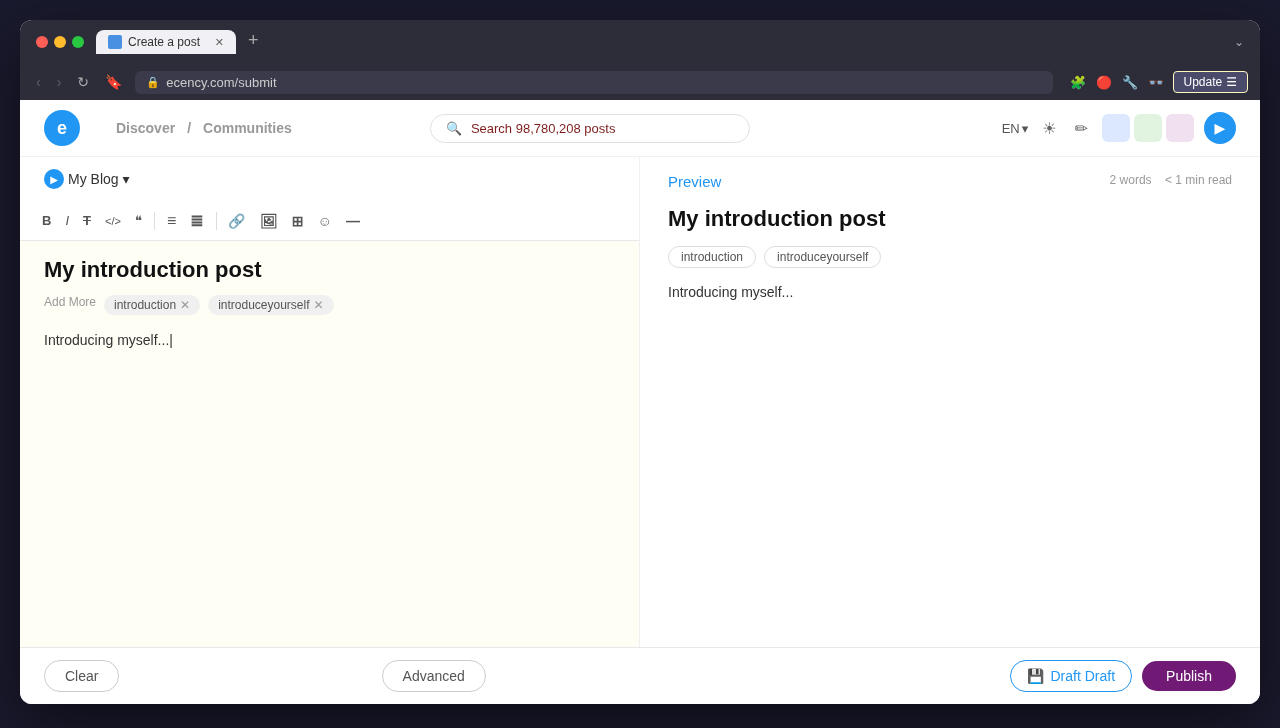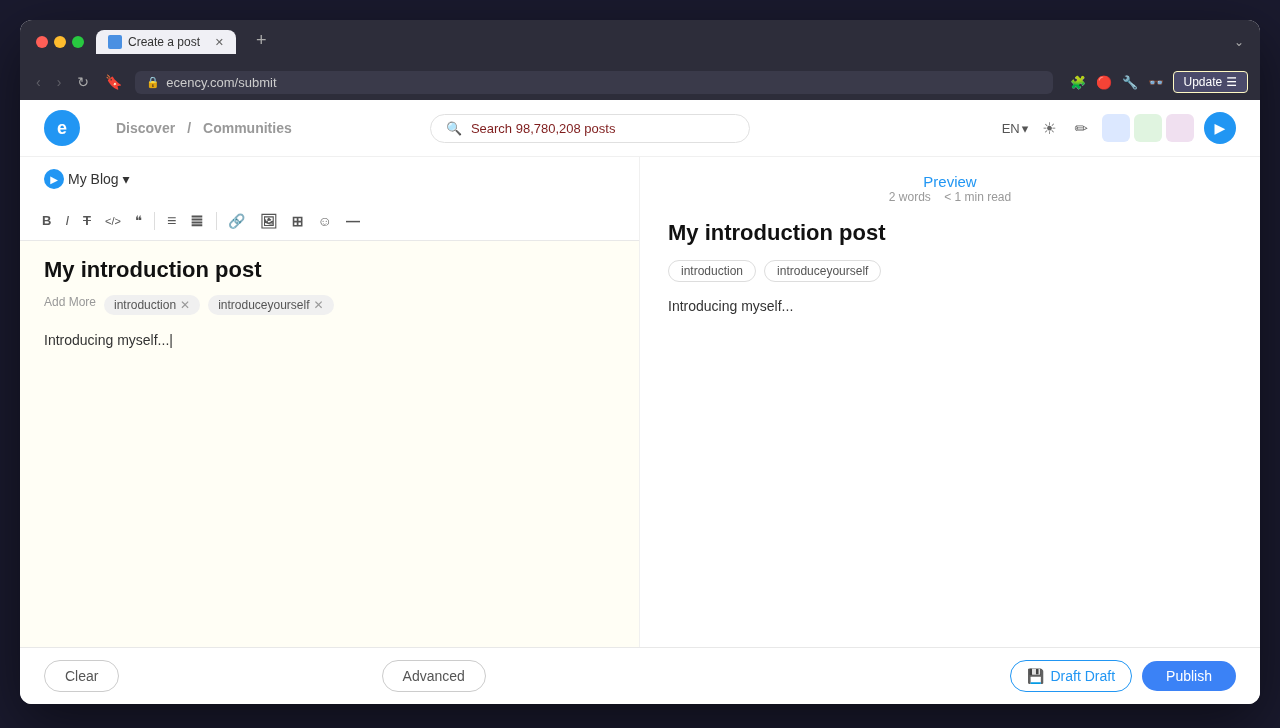--- a/index.html
+++ b/index.html
@@ -21,21 +21,21 @@
       display: flex;
       align-items: center;
       gap: 12px;
     }
     .traffic-lights { display: flex; gap: 6px; align-items: center; }
     .tl { width: 12px; height: 12px; border-radius: 50%; }
     .tl-red { background: #ff5f57; }
     .tl-yellow { background: #febc2e; }
     .tl-green { background: #28c840; }
 
-    .tab-bar { display: flex; align-items: flex-start; gap: 16px; flex: 1; }
+    .tab-bar { display: flex; align-items: flex-start; gap: 8px; flex: 1; }
     .tab {
       background: #f0f0f5;
       border-radius: 8px 8px 0 0;
       padding: 5px 12px;
       display: flex;
       align-items: center;
       gap: 6px;
       font-size: 12px;
       color: #333;
       min-width: 140px;
@@ -156,21 +156,21 @@
       padding: 3px 10px;
       font-size: 12px;
       color: #555;
     }
     .tag-remove { background: none; border: none; cursor: pointer; color: #999; font-size: 12px; padding: 0; line-height: 1; }
 
     .post-body { font-size: 14px; color: #333; line-height: 1.6; }
 
     
     .preview-panel { width: 50%; padding: 16px 28px; overflow-y: auto; background: #fff; }
-    .preview-header { display: flex; align-items: center; justify-content: space-between; margin-bottom: 16px; flex-direction: column; }
+    .preview-header { display: flex; align-items: flex-start; justify-content: space-between; margin-bottom: 16px; }
     .preview-label { color: #2196F3; font-size: 15px; font-weight: 500; }
     .word-count { font-size: 12px; color: #999; }
     .preview-title { font-size: 22px; font-weight: 700; color: #111; margin-bottom: 14px; }
     .preview-tags { display: flex; gap: 8px; margin-bottom: 16px; }
     .preview-tag {
       border: 1px solid #ddd;
       border-radius: 20px;
       padding: 3px 12px;
       font-size: 12px;
       color: #555;
@@ -211,21 +211,21 @@
       border-radius: 20px;
       padding: 7px 16px;
       font-size: 14px;
       color: #2196F3;
       cursor: pointer;
       display: flex;
       align-items: center;
       gap: 6px;
     }
     .publish-btn {
-      background: #3b82f6;
+      background: #701a75;
       border: none;
       border-radius: 20px;
       padding: 7px 24px;
       font-size: 14px;
       color: #fff;
       cursor: pointer;
       font-weight: 500;
     }
 
     .cursor-blink::after {

